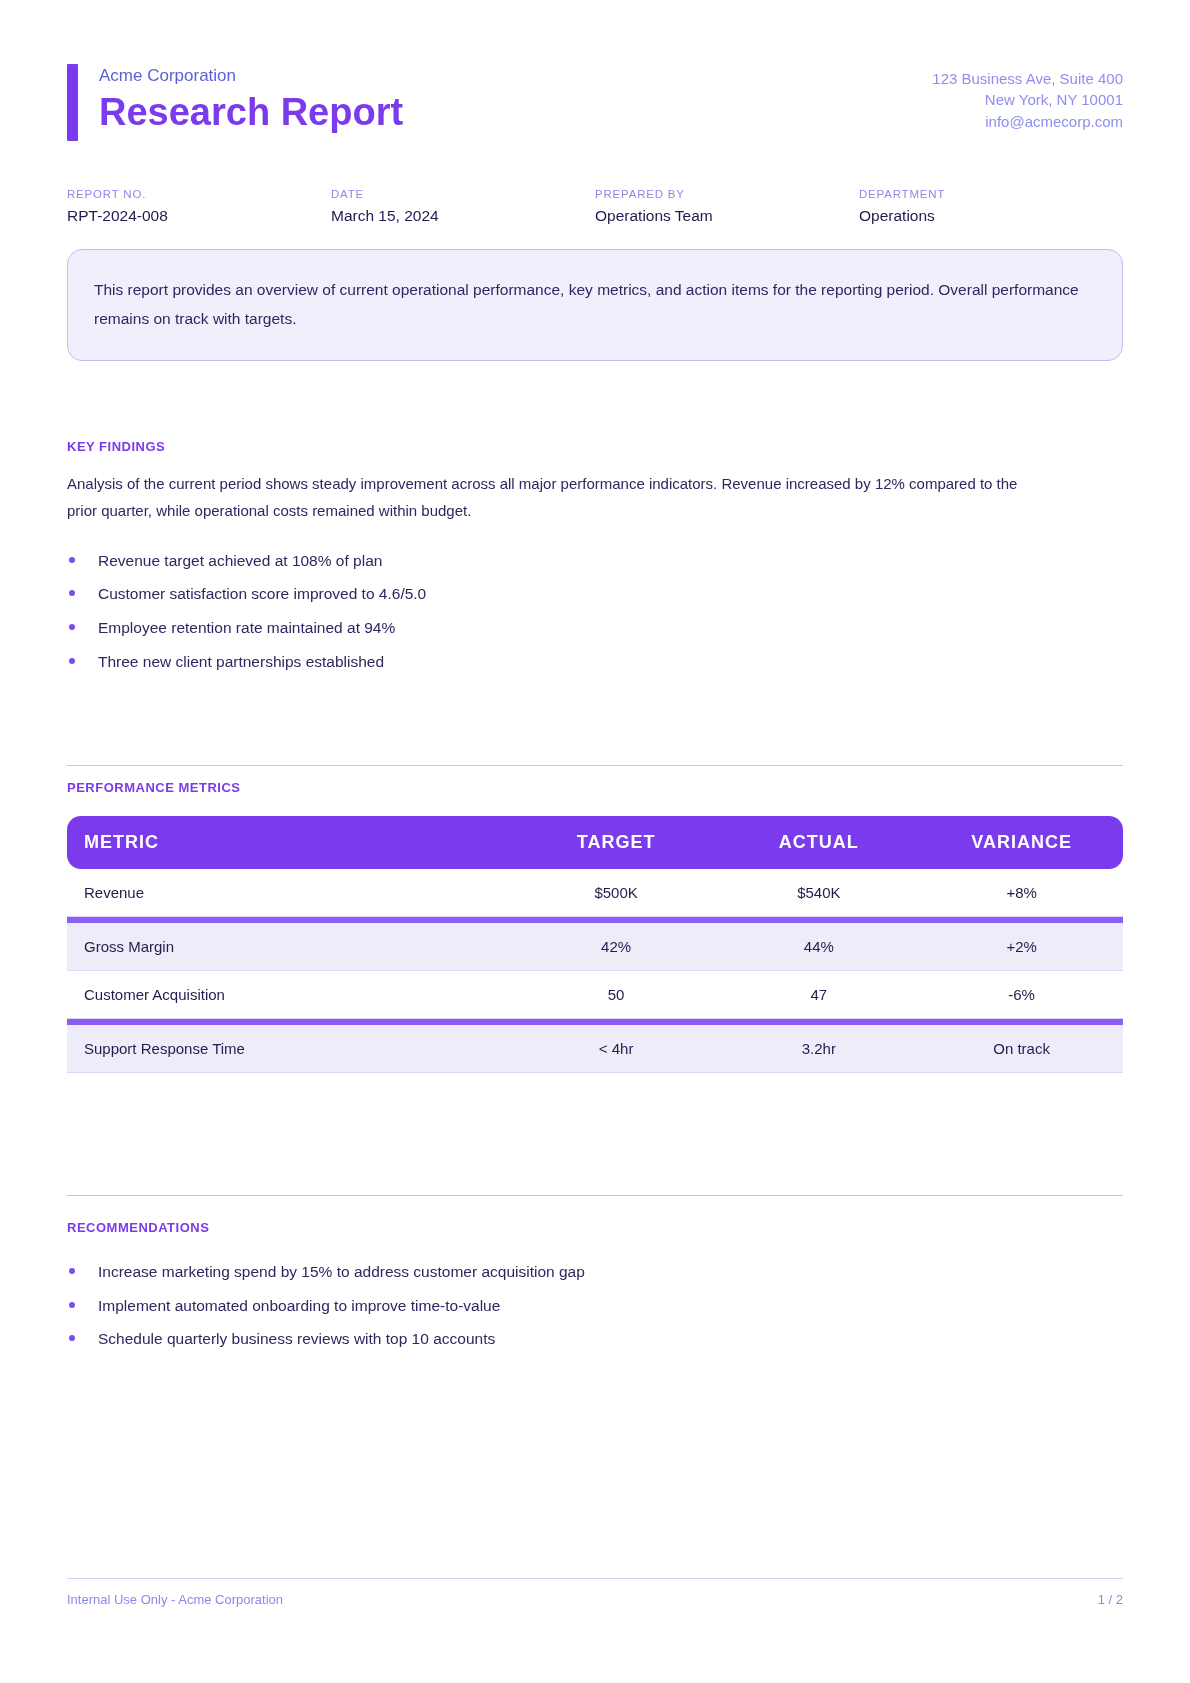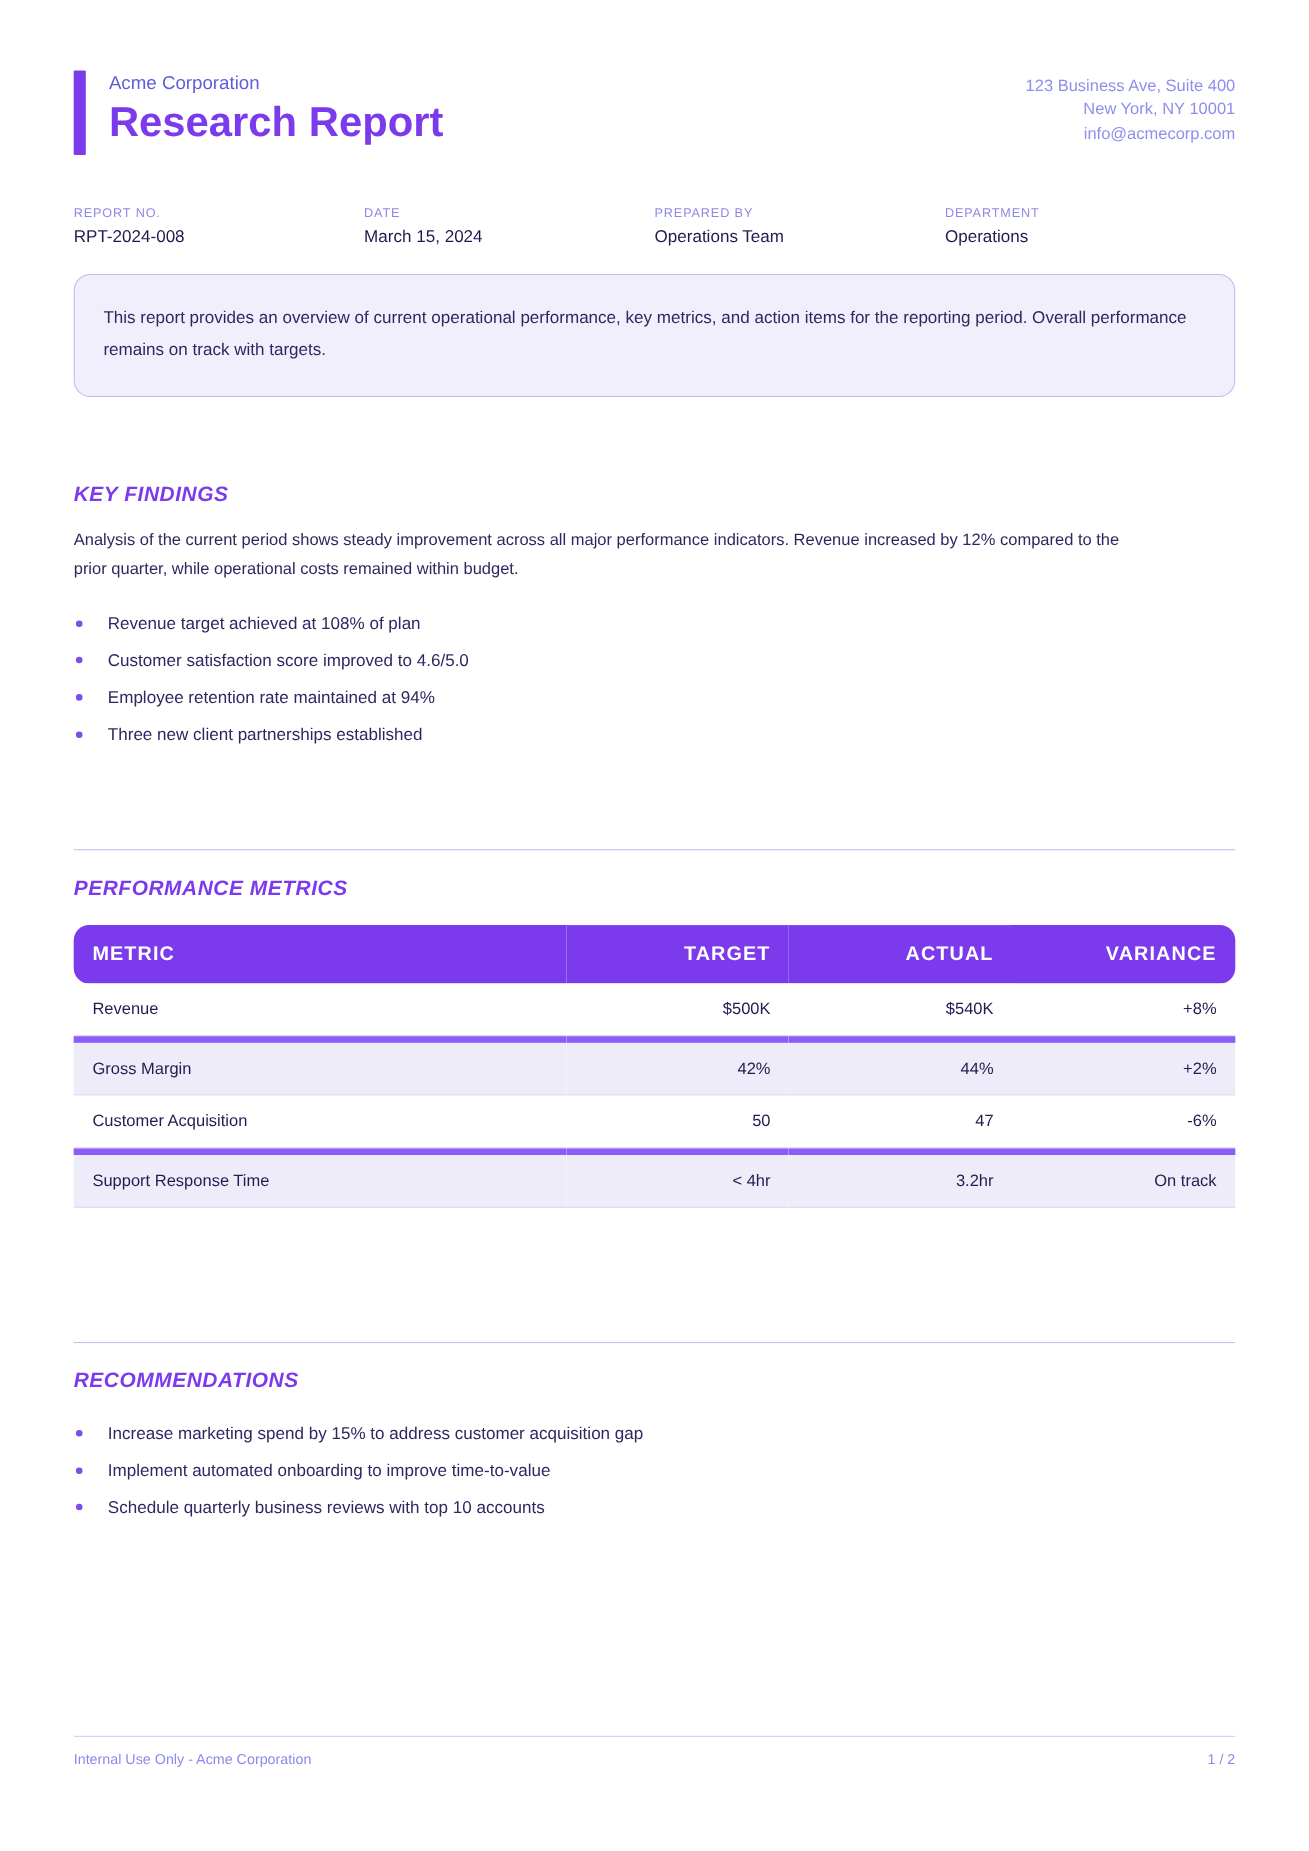--- a/index.html
+++ b/index.html
@@ -35,47 +35,47 @@
     background: #f1effc;
     border: 1px solid #c3baf0;
     border-radius: 15px;
     padding: 26px 26px;
     font-size: 15.5px;
     color: #2c2860;
     line-height: 1.85;
   }
 
   
-  .section-heading { font-size: 19px; font-weight: 700; color: #7c3aed; letter-spacing: 0.5px; font-style: italic; }
+  .section-heading { font-size: 13px; font-weight: 700; color: #7c3aed; letter-spacing: 0.5px; }
   .kf-heading { margin-top: 78px; }
   .body-paragraph { margin-top: 16px; font-size: 15px; color: #2c2860; line-height: 1.8; max-width: 960px; }
   ul.bullet-list { list-style: none; margin-top: 20px; }
   ul.bullet-list li { position: relative; padding: 8px 0 8px 31px; font-size: 15.5px; color: #2c2860; line-height: 1.15; }
   .bullet-dot {
     position: absolute; left: 2px; top: 13px;
     width: 6px; height: 6px; border-radius: 50%; background: #7c4dea;
   }
   .divider { border: none; border-top: 1px solid #c9c0ef; }
   .divider-1 { margin-top: 86px; }
   .divider-2 { margin-top: 122px; }
-  .pm-heading { margin-top: 25px; }
+  .pm-heading { margin-top: 14px; }
   .rec-heading { margin-top: 24px; }
 
   
   table.metrics-table { width: 100%; border-collapse: separate; border-spacing: 0; margin-top: 21px; }
   .metrics-table col.c-metric { width: 42.4%; }
   .metrics-table col.c-num { width: 19.2%; }
   .metrics-table th {
     background: #7c3aed; color: #ffffff;
     font-size: 18px; font-weight: 700; letter-spacing: 1px;
     text-align: left; padding: 16px 17px;
   }
   .metrics-table th:first-child { border-radius: 14px 0 0 14px; }
   .metrics-table th:last-child { border-radius: 0 14px 14px 0; }
-  .metrics-table th.num, .metrics-table td.num { text-align: right; }
+  .metrics-table th.num, .metrics-table td.num { text-align: center; }
   .metrics-table td {
     font-size: 15px; color: #211d4e;
     padding: 15px 17px; border-bottom: 1px solid #ddd6f4;
     background: #ffffff;
   }
   .metrics-table tr.striped td { background: #efecfa; border-top: 6px solid #8b5cf6; }
 
   
   .page-footer {
     position: absolute; left: 67px; right: 67px; top: 1578px;

